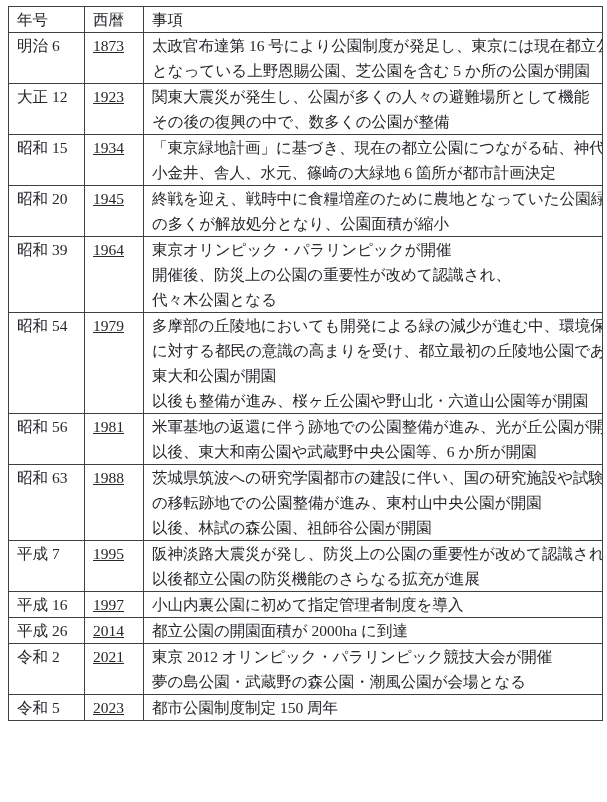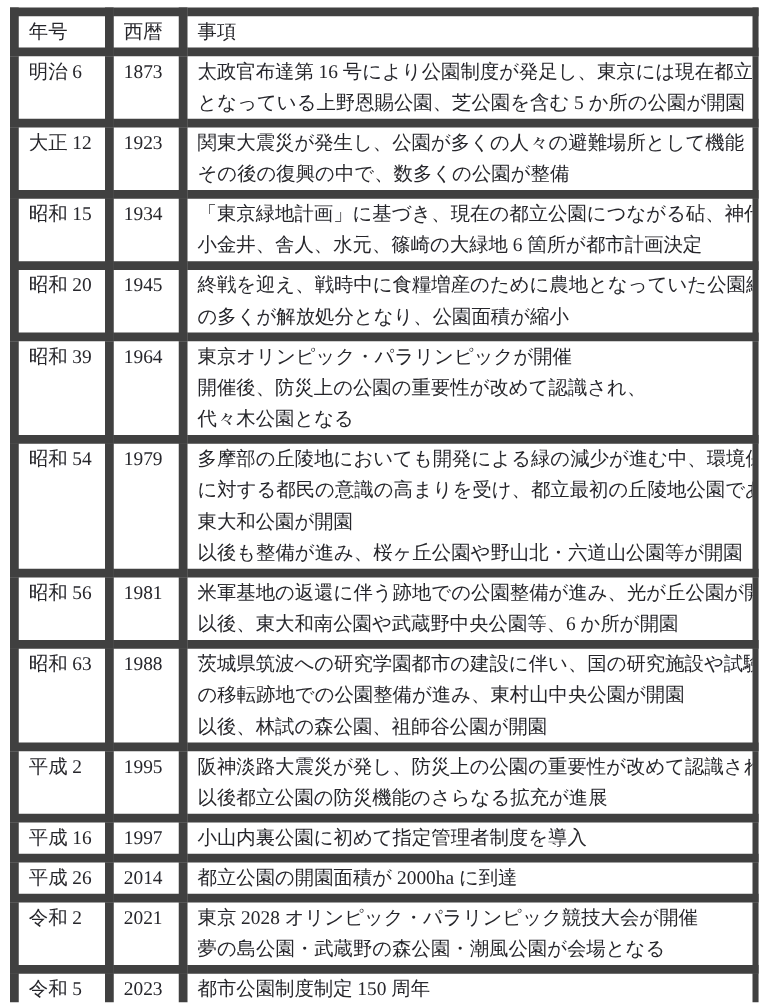--- a/index.html
+++ b/index.html
@@ -20,32 +20,33 @@
   table.history {
     border-collapse: collapse;
     width: 594px;
     table-layout: fixed;
   }
   col.c-era   { width: 76px; }
   col.c-year  { width: 59px; }
   col.c-events{ width: 459px; }
   table.history th,
   table.history td {
-    border: 7px solid #404040;
+    border: 1px solid #404040;
     font-weight: normal;
     text-align: left;
     vertical-align: top;
     font-size: 15.5px;
     line-height: 25px;
     padding: 0 4px 0 8px;
     overflow: hidden;
     white-space: nowrap;
   }
   table.history td.year-cell {
     font-variant-numeric: lining-nums;
+    text-decoration: underline;
   }
   .event-line {
     white-space: nowrap;
   }
 </style>
 </head>
 <body>
 
 <div class="page">
   <table class="history">
@@ -124,21 +125,21 @@
         <tr>
           <td>昭和 63</td>
           <td class="year-cell">1988</td>
           <td>
             <div class="event-line">茨城県筑波への研究学園都市の建設に伴い、国の研究施設や試験場</div>
             <div class="event-line">の移転跡地での公園整備が進み、東村山中央公園が開園</div>
             <div class="event-line">以後、林試の森公園、祖師谷公園が開園</div>
           </td>
         </tr>
         <tr>
-          <td>平成 2</td>
+          <td>平成 7</td>
           <td class="year-cell">1995</td>
           <td>
             <div class="event-line">阪神淡路大震災が発し、防災上の公園の重要性が改めて認識され、</div>
             <div class="event-line">以後都立公園の防災機能のさらなる拡充が進展</div>
           </td>
         </tr>
         <tr>
           <td>平成 16</td>
           <td class="year-cell">1997</td>
           <td>
@@ -149,21 +150,21 @@
           <td>平成 26</td>
           <td class="year-cell">2014</td>
           <td>
             <div class="event-line">都立公園の開園面積が 2000ha に到達</div>
           </td>
         </tr>
         <tr>
           <td>令和 2</td>
           <td class="year-cell">2021</td>
           <td>
-            <div class="event-line">東京 2028 オリンピック・パラリンピック競技大会が開催</div>
+            <div class="event-line">東京 2012 オリンピック・パラリンピック競技大会が開催</div>
             <div class="event-line">夢の島公園・武蔵野の森公園・潮風公園が会場となる</div>
           </td>
         </tr>
         <tr>
           <td>令和 5</td>
           <td class="year-cell">2023</td>
           <td>
             <div class="event-line">都市公園制度制定 150 周年</div>
           </td>
         </tr>

